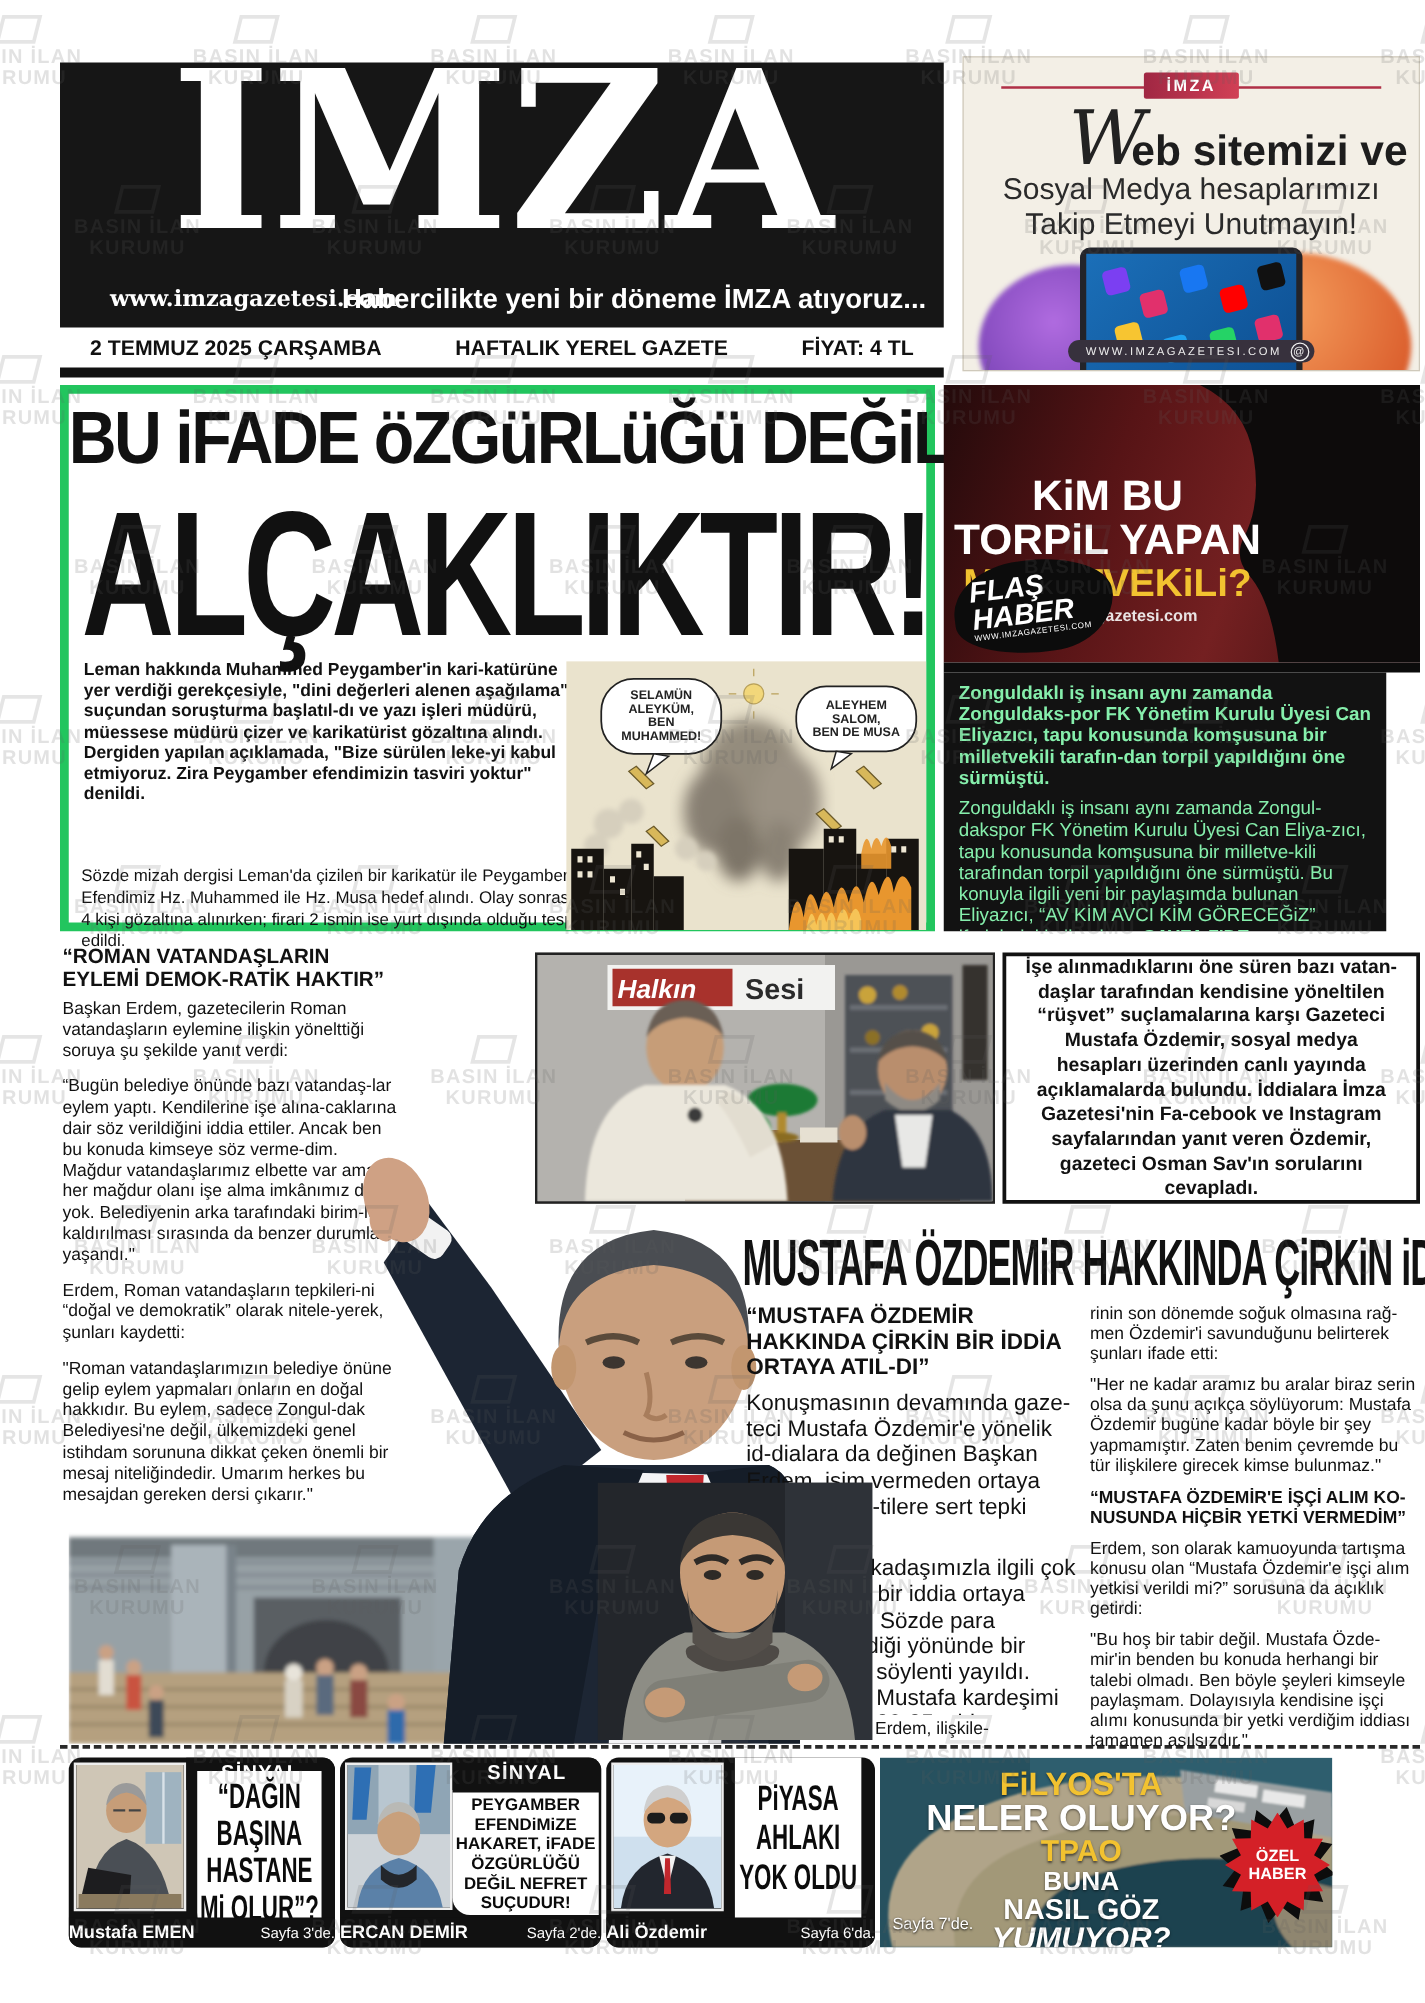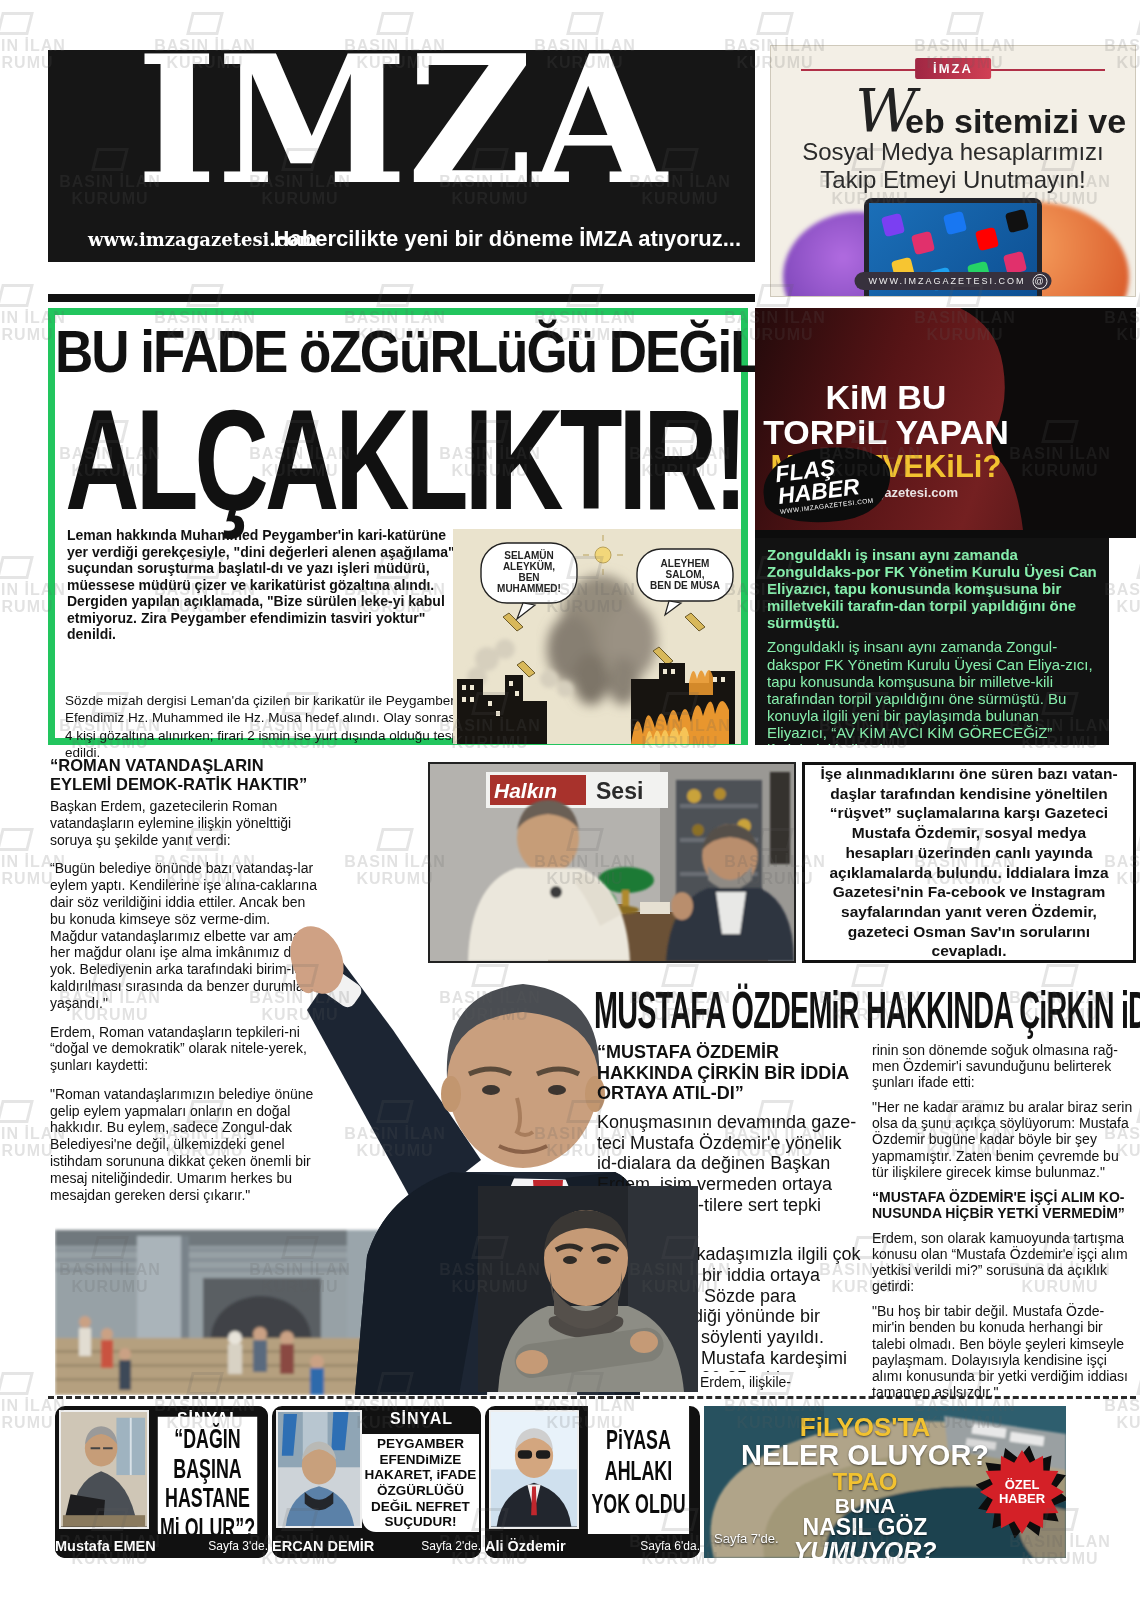--- a/index.html
+++ b/index.html
@@ -127,20 +127,25 @@
 </head>
 <body>
 
 <div class="page">
 
   <div class="abs masthead">
     <div class="mast-title">İMZA</div>
     <div class="mast-web">www.imzagazetesi.com</div>
     <div class="mast-slogan">Habercilikte yeni bir döneme İMZA atıyoruz...</div>
   </div>
+  <div class="abs dateline">
+    <span>2 TEMMUZ 2025 ÇARŞAMBA</span>
+    <span>HAFTALIK YEREL GAZETE</span>
+    <span>FİYAT: 4 TL</span>
+  </div>
   <div class="abs thickbar"></div>
 
   <div class="abs adbox">
     <div class="ad-lines"></div>
     <div class="ad-pill">İMZA</div>
     <div class="ad-w">W</div>
     <div class="ad-h1">eb sitemizi ve</div>
     <div class="ad-h2">Sosyal Medya hesaplarımızı</div>
     <div class="ad-h3">Takip Etmeyi Unutmayın!</div>
     <div class="blob purple"></div>

